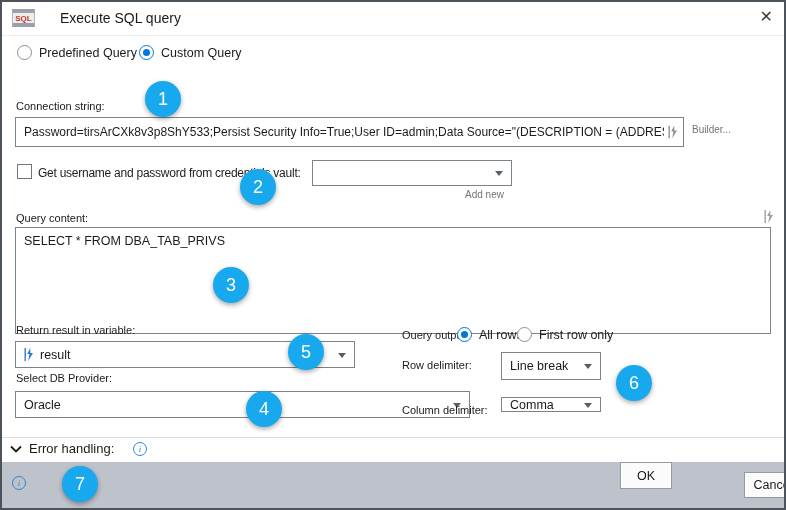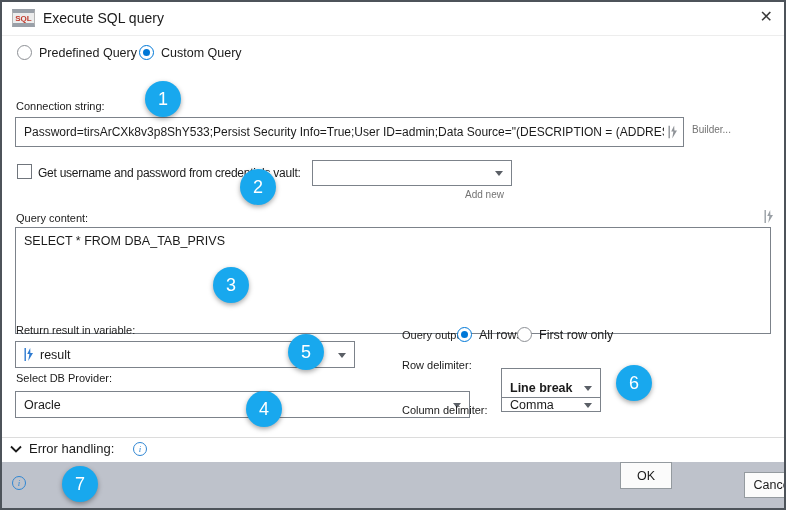--- a/index.html
+++ b/index.html
@@ -9,21 +9,21 @@
   .dialog { position:relative; width:786px; height:510px; background:#fff; overflow:hidden; }
   .dialog::after { content:""; position:absolute; inset:0; border:2px solid #4d535a; pointer-events:none; z-index:60; }
 
   .abs { position:absolute; }
 
   
   .titlebar { position:absolute; left:0; top:0; width:786px; height:36px; background:#fff; border-bottom:1px solid #ededed; }
   .sql-badge { position:absolute; left:12px; top:9px; width:23px; height:18px; background:#ececec;
                border-top:4px solid #9aa0a8; border-bottom:4px solid #9aa0a8; border-left:1px solid #b5b5b5; border-right:1px solid #b5b5b5;
                color:#c2392b; font-size:8px; font-weight:bold; display:flex; align-items:center; justify-content:center; letter-spacing:0; }
-  .title-text { position:absolute; left:43px; top:10px; font-size:14px; color:#1a1a1a; }
+  .title-text { position:absolute; left:60px; top:10px; font-size:14px; color:#1a1a1a; }
   .close-x { position:absolute; right:13px; top:7px; font-size:16px; color:#3a3a3a; cursor:pointer; line-height:20px; }
 
   .label { font-size:11px; color:#1b1b1b; white-space:nowrap; }
   .label-sm { font-size:12px; letter-spacing:-0.25px; }
   .link { font-size:10px; color:#737373; cursor:pointer; white-space:nowrap; }
 
   
   .radio { display:inline-flex; align-items:center; gap:7px; font-size:12.5px; color:#1b1b1b; cursor:pointer; white-space:nowrap; }
   .radio .dot { width:15px; height:15px; border-radius:50%; border:1px solid #8d9095; background:#fff; position:relative; flex:none; }
   .radio.checked .dot { border-color:#0078d7; }
@@ -148,21 +148,21 @@
   <div class="abs radio checked" style="left:457px; top:327px;">
     <span class="dot"></span>
     <span>All rows</span>
   </div>
   <div class="abs radio" style="left:517px; top:327px;">
     <span class="dot"></span>
     <span>First row only</span>
   </div>
 
   <div class="abs label" style="left:402px; top:359px;">Row delimiter:</div>
-  <div class="combo" style="left:501px; top:368px; width:100px; height:40px;font-weight:bold;">
+  <div class="combo" style="left:501px; top:352px; width:100px; height:28px;">
     <span>Line break</span>
     <span class="arrow"></span>
   </div>
 
   <div class="abs label" style="left:402px; top:404px;">Column delimiter:</div>
   <div class="combo" style="left:501px; top:397px; width:100px; height:15px;">
     <span>Comma</span>
     <span class="arrow"></span>
   </div>
 

